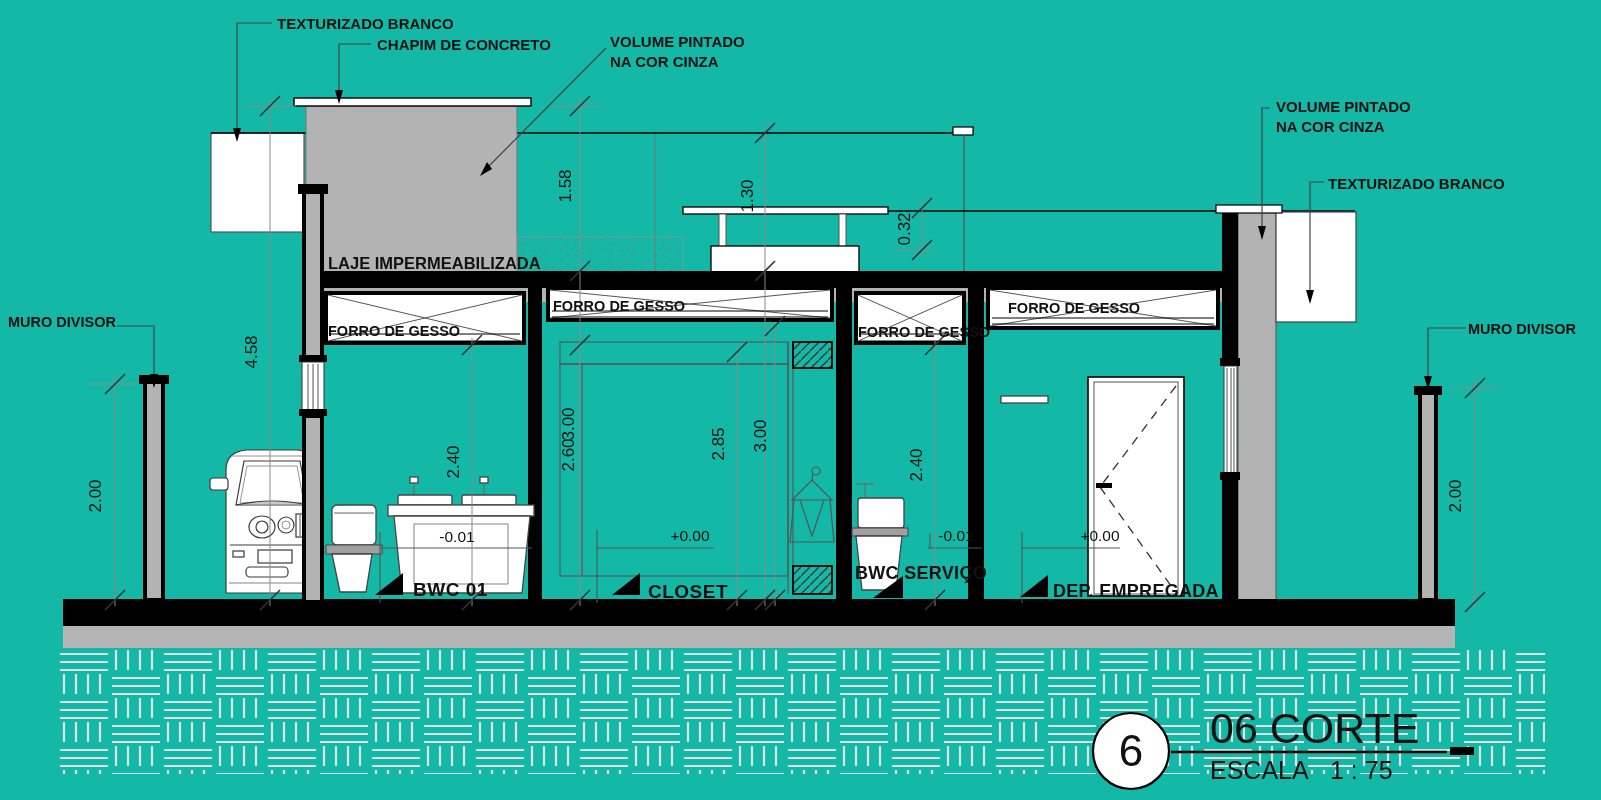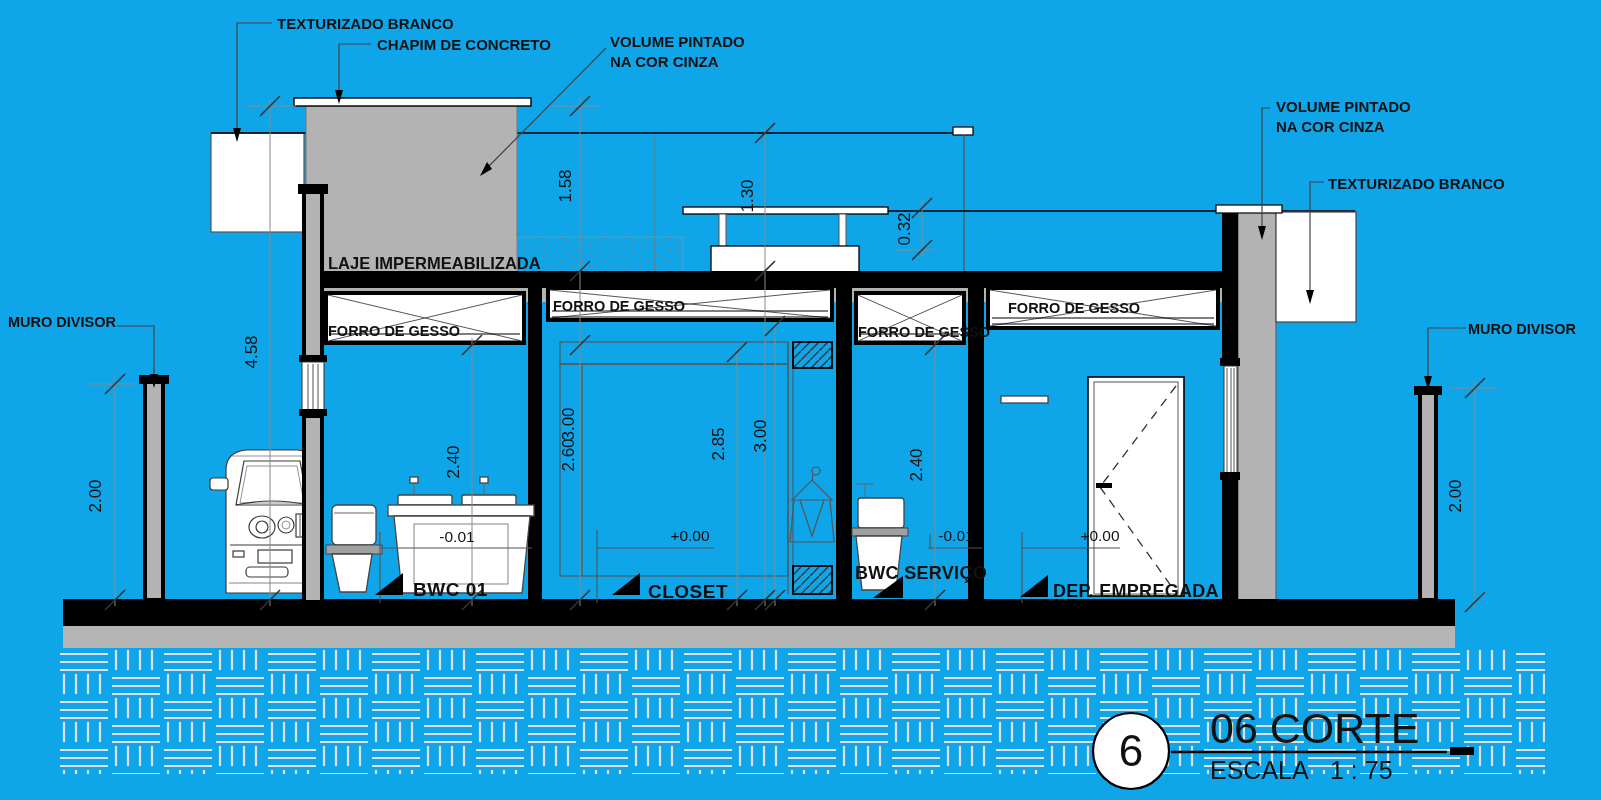--- a/index.html
+++ b/index.html
@@ -1,16 +1,16 @@
 <!DOCTYPE html>
 <html><head>
 <meta charset="utf-8">
 <style>
   html,body{margin:0;padding:0;background:#ffffff;}
-  .stage{position:relative;width:1601px;height:800px;background:#0ea5e9;overflow:hidden;}
+  .stage{position:relative;width:1601px;height:800px;background:#14b8a6;overflow:hidden;}
   svg{display:block;}
   text{font-family:"Liberation Sans",sans-serif;fill:#111;}
   .ann{font-size:15px;font-weight:bold;}
   .ann2{font-size:14.5px;font-weight:bold;}
   .laje{font-size:16.5px;font-weight:bold;}
   .forro{font-size:14.5px;font-weight:bold;}
   .room{font-size:19px;font-weight:bold;letter-spacing:.5px;}
   .room2{font-size:18px;font-weight:bold;letter-spacing:.3px;}
   .lvl{font-size:15.5px;}
   .dim{font-size:17px;}

